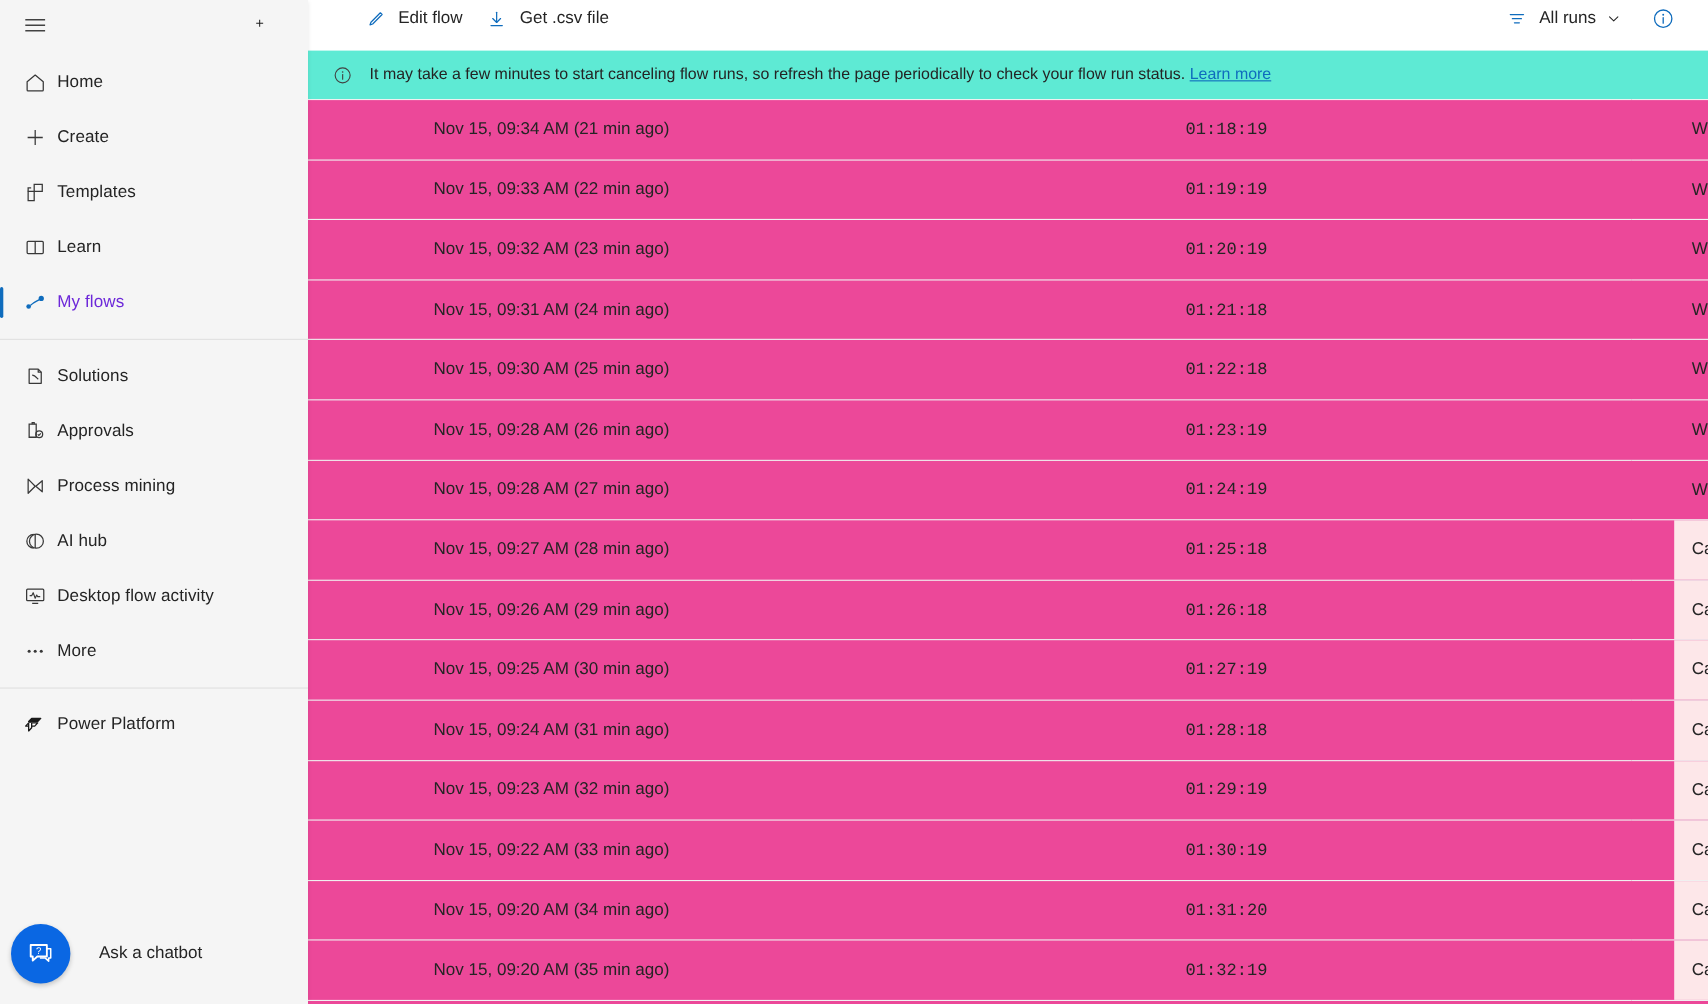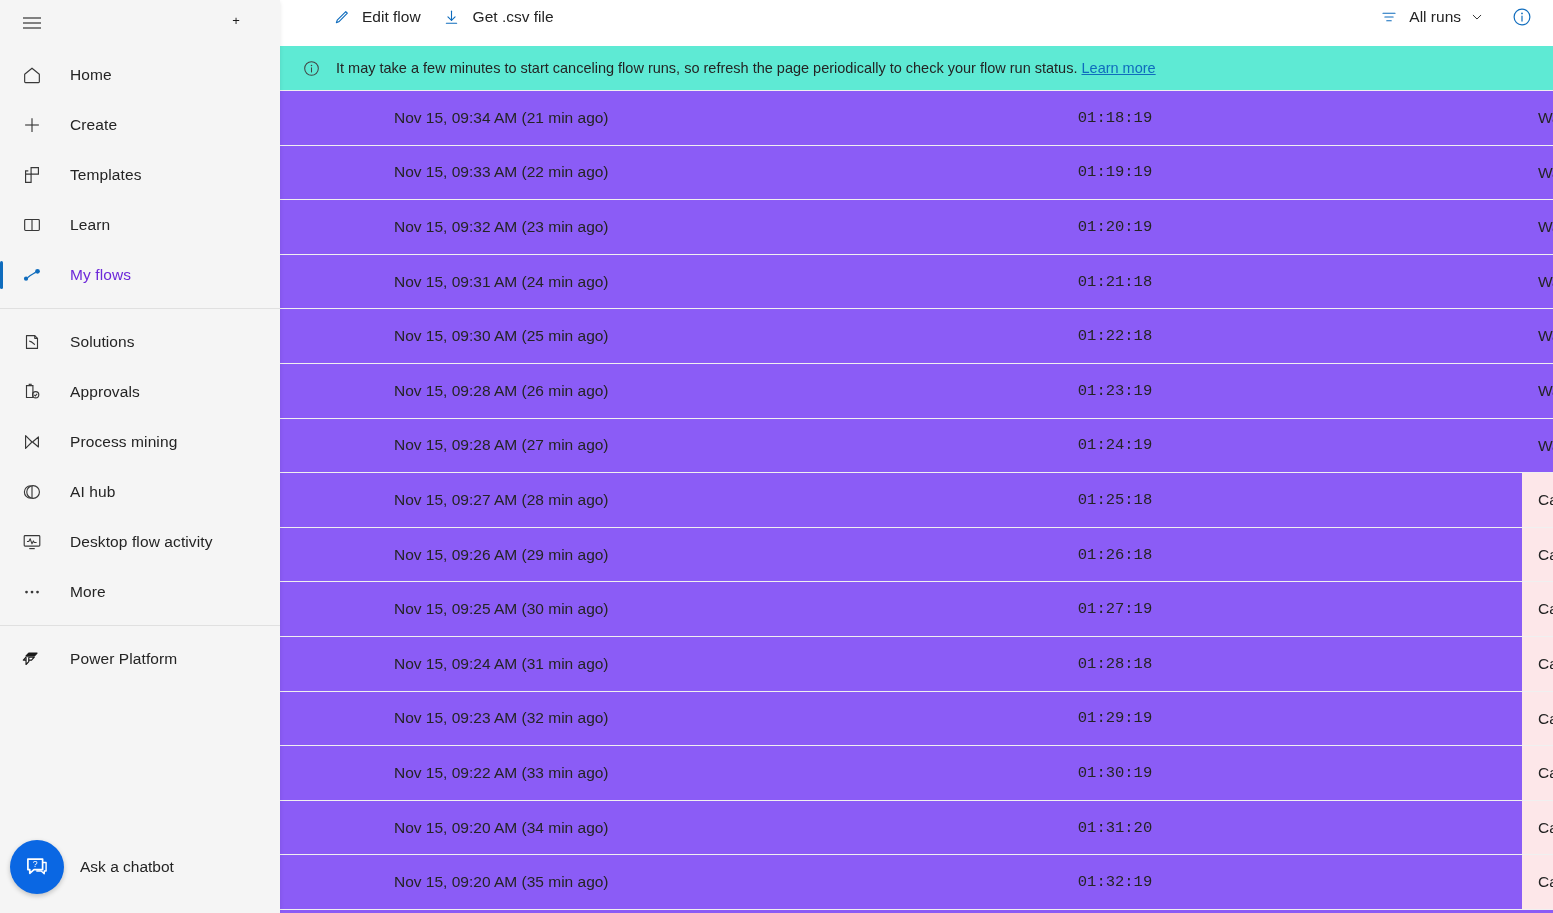--- a/index.html
+++ b/index.html
@@ -42,21 +42,21 @@
     height:50px; display:flex; align-items:center;
     padding-left:12px; position:relative; cursor:pointer;
     color:#242424;
   }
   .nav-item .ico {
     width:40px; min-width:40px; height:40px;
     display:flex; align-items:center; justify-content:center;
     color:#383838;
   }
   .nav-item .lbl {
-    font-size:15.5px; margin-left:18px; letter-spacing:0.1px;
+    font-size:15.5px; letter-spacing:0.1px;
     white-space:nowrap;
   }
   .nav-item.selected .lbl { color:#6d28d9;text-align:right; }
   .nav-item.selected .ico { color:#0f6cbd; }
   .nav-item.selected:before {
     content:""; position:absolute; left:0; top:11px;
     width:3px; height:28px; background:#0f6cbd; border-radius:2px;
   }
   .nav-sep {
     height:1px; background:#e0e0e0; margin:8px 0 8px 0; width:280px;
@@ -64,37 +64,37 @@
   .sidebar-spacer { flex:1 1 auto; }
   .chatbot-row {
     height:93px; display:flex; align-items:center; padding-left:10px;
     cursor:pointer;
   }
   .chatbot-fab {
     width:54px; height:54px; border-radius:50%;
     background:#0a67e3; display:flex; align-items:center; justify-content:center;
     box-shadow:0 2px 5px rgba(0,0,0,0.22);
   }
-  .chatbot-label { font-size:15.5px; margin-left:16px; color:#242424; }
+  .chatbot-label { font-size:15.5px; margin-left:26px; color:#242424; }
 
   
   .main { flex:1 1 auto; position:relative; background:#fff; height:913px; }
 
   .command-bar {
     height:46px; display:flex; align-items:flex-start;
     padding-left:40px; gap:0px; background:#fff;
   }
   .cmd-btn {
     display:flex; align-items:center; height:34px; padding:0 10px;
     cursor:pointer; border-radius:3px; color:#242424;
   }
   .cmd-btn .ci { width:22px; height:22px; display:flex; align-items:center; justify-content:center; color:#0f6cbd; }
   .cmd-btn .ct { font-size:15.5px; margin-left:10px; white-space:nowrap; }
   .cmd-right {
-    margin-left:auto; display:flex; align-items:center; padding-right:14px; gap:2px;
+    margin-left:auto; display:flex; align-items:center; padding-right:24px; gap:2px;
   }
   .filter-btn {
     display:flex; align-items:center; height:34px; padding:0 8px;
     cursor:pointer; border-radius:3px;
   }
   .filter-btn .ci { width:20px; height:20px; display:flex; align-items:center; justify-content:center; color:#0f6cbd; }
   .filter-btn .ct { font-size:15.5px; margin:0 8px 0 10px; }
   .filter-btn .chev { width:16px; height:16px; display:flex; align-items:center; justify-content:center; color:#242424; }
   .info-btn {
     width:34px; height:34px; display:flex; align-items:center; justify-content:center;
@@ -105,21 +105,21 @@
     height:44px; background:#5eead4;
     display:flex; align-items:center; padding-left:20px;
   }
   .message-bar .mi { width:22px; height:22px; display:flex; align-items:center; justify-content:center; color:#424242; }
   .message-bar .mt { font-size:14.5px; margin-left:14px; color:#242424; }
   .message-bar .mt a { color:#0f6cbd; text-decoration:underline; }
 
   
   .table-wrap {
     position:absolute; left:0; right:0; top:90px; bottom:0;
-    background:#8b5cf6; overflow:hidden;
+    background:#ec4899; overflow:hidden;
   }
   .runs-table { width:100%; border-collapse:collapse; table-layout:fixed; }
   .runs-table tr { height:53.6px; }
   .runs-table td {
     border-bottom:1px solid #f0f0f0;
     font-size:15.5px; color:#242424; vertical-align:middle;
     padding:0;
   }
   .runs-table tr:first-child td { border-top:1px solid #f0f0f0; }
   .col-start { width:620px; padding-left:114px !important; }

